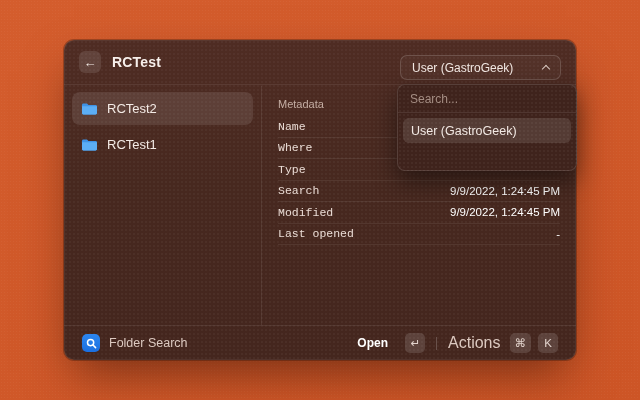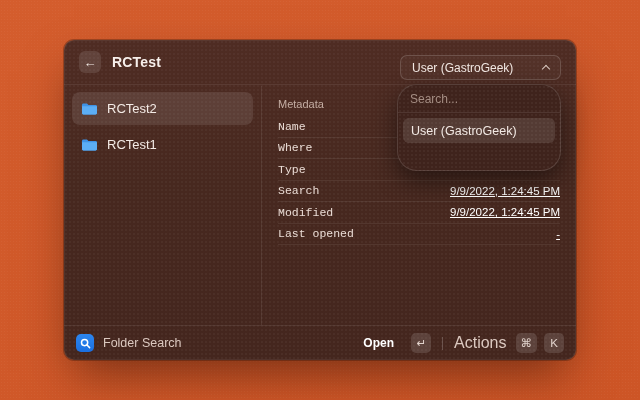--- a/index.html
+++ b/index.html
@@ -66,47 +66,47 @@
   .v-divider{ width:1px; background:rgba(255,255,255,0.08); }
   .right-panel{ flex:1; padding:4px 0; }
   .meta-header{ font-size:11px; color:#c5aea4; padding:8px 16px 6px 16px; }
   .meta-row{
     display:flex; align-items:center; justify-content:space-between;
     height:21.5px; margin:0 16px;
     border-bottom:1px solid rgba(255,255,255,0.07);
     font-size:11.5px;
   }
   .meta-label{ color:#eadcd5;font-family:Liberation Mono, monospace; }
-  .meta-value{ color:#ffffff;text-decoration:underline; }
+  .meta-value{ color:#ffffff; }
   
   .footer{
     position:absolute; left:0; bottom:0; width:100%; height:35px;
     border-top:1px solid rgba(255,255,255,0.08);
-    display:flex; align-items:center; padding:0 12px;
+    display:flex; align-items:center; padding:0 18px;
   }
   .search-badge{
     width:18px; height:18px; border-radius:5px;
     background:linear-gradient(180deg,#2c86ef,#1b6fe0);
     display:flex; align-items:center; justify-content:center; margin-right:9px;
   }
   .footer-label{ font-size:12.5px; color:#dcc9c0; }
   .footer-right{ margin-left:auto; display:flex; align-items:center; gap:7px; }
   .open-label{ font-size:12px; font-weight:bold; color:#ffffff; margin-right:10px; }
   .key-badge{
     min-width:20px; height:20px; padding:0 5px; border-radius:5px;
     background:rgba(255,255,255,0.13); color:#e2d3cc;
     display:flex; align-items:center; justify-content:center;
     font-size:11.5px;
   }
   .foot-sep{ width:1px; height:13px; background:rgba(255,255,255,0.2); margin:0 4px; }
   .actions-label{ font-size:16px; color:#dcc9c0; margin-right:2px; }
   
   .dropdown-panel{
-    position:absolute; left:333px; top:44px; width:164px; height:87px;
-    background:#3f231c; border:1px solid rgba(255,255,255,0.13); border-radius:20px;
+    position:absolute; left:333px; top:44px; width:180px; height:87px;
+    background:#3f231c; border:1px solid rgba(255,255,255,0.13); border-radius:8px;
     box-shadow:0 10px 24px rgba(0,0,0,0.45);
     background-image:radial-gradient(rgba(255,255,255,0.04) 1px, transparent 1px);
     background-size:4px 4px;
     z-index:5;
   }
   .dd-search{
     height:28px; display:flex; align-items:center; padding:0 12px;
     font-size:12px; color:#a48d83;
     border-bottom:1px solid rgba(255,255,255,0.09);
   }

